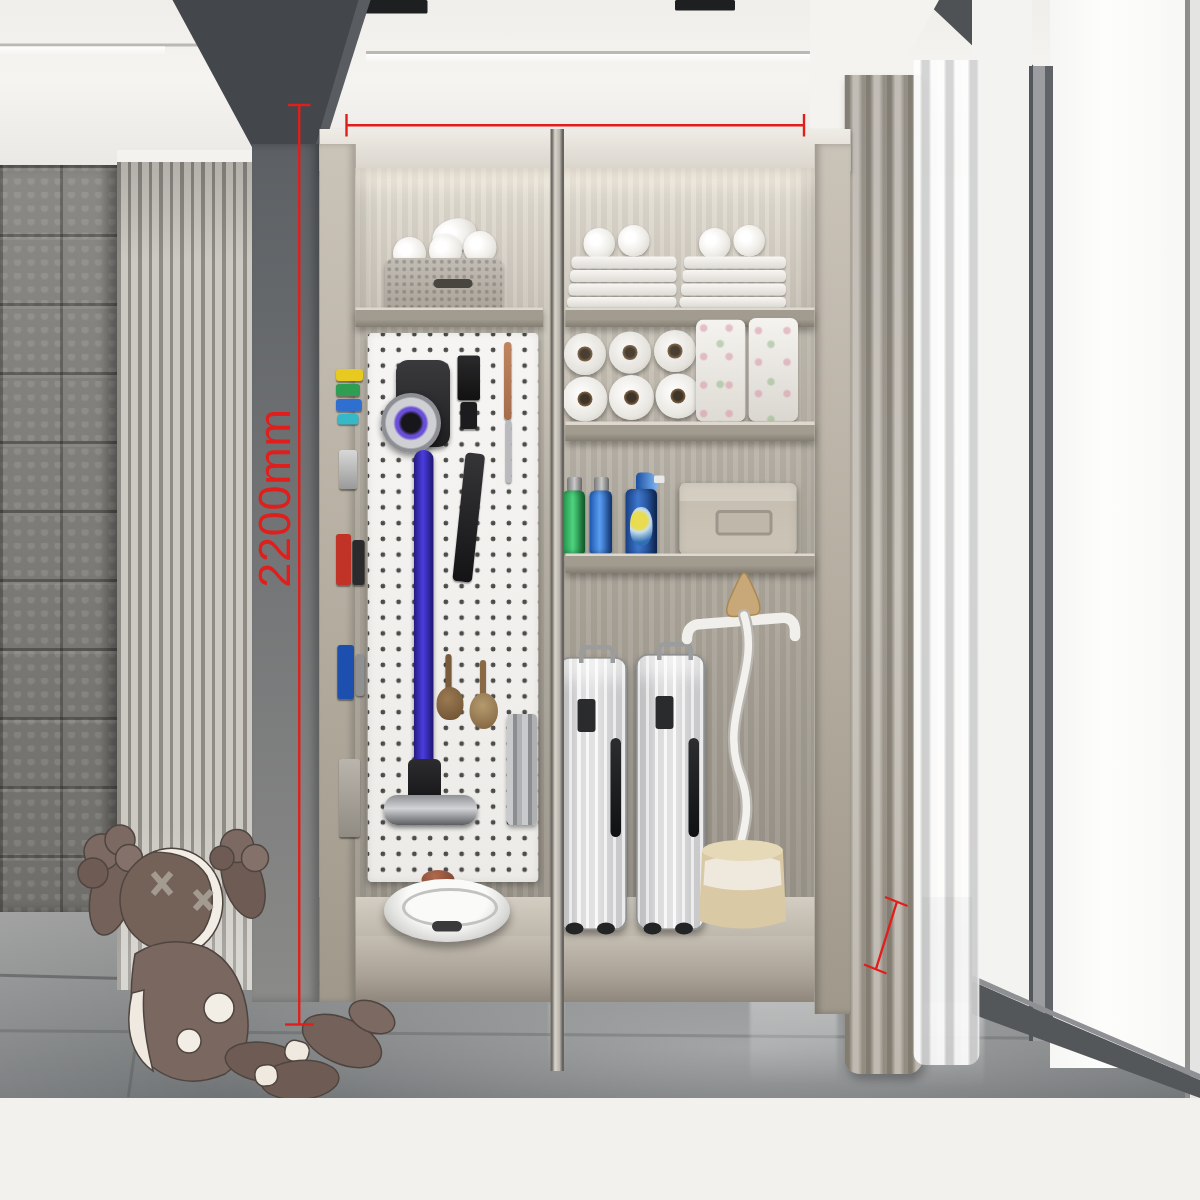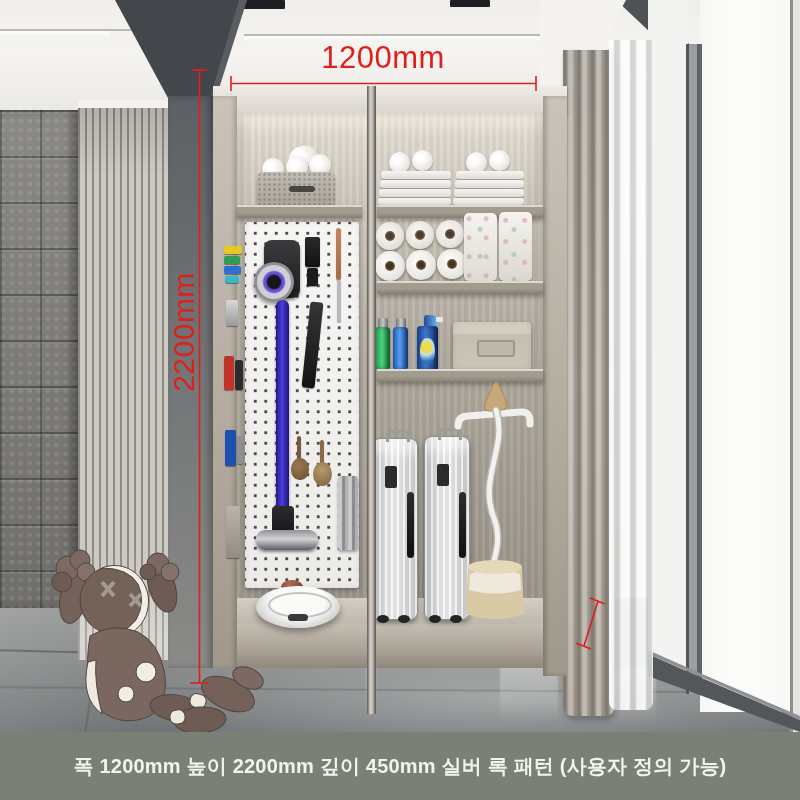--- a/index.html
+++ b/index.html
@@ -317,20 +317,16 @@
       <line x1="231" y1="76" x2="231" y2="91"></line>
         <line x1="536" y1="76" x2="536" y2="91"></line>
       <line x1="199.5" y1="70" x2="199.5" y2="683"></line>
       <line x1="192" y1="70" x2="207" y2="70"></line>
         <line x1="190" y1="683" x2="209" y2="683"></line>
       <line x1="598" y1="601" x2="584" y2="646"></line>
       <line x1="590" y1="598" x2="605" y2="604"></line>
         <line x1="576" y1="643" x2="591" y2="649"></line>
     </g>
   </svg>
-  <div class="abs dim dim-w">1200mm</div>
   <div class="abs dim dim-h">2200mm</div>
 
-  <div class="abs caption-bar">
-    <span class="caption-text">폭 1200mm 높이 2200mm 깊이 450mm 실버 록 패턴 (사용자 정의 가능)</span>
-  </div>
 
 </div>
 
 </body></html>

